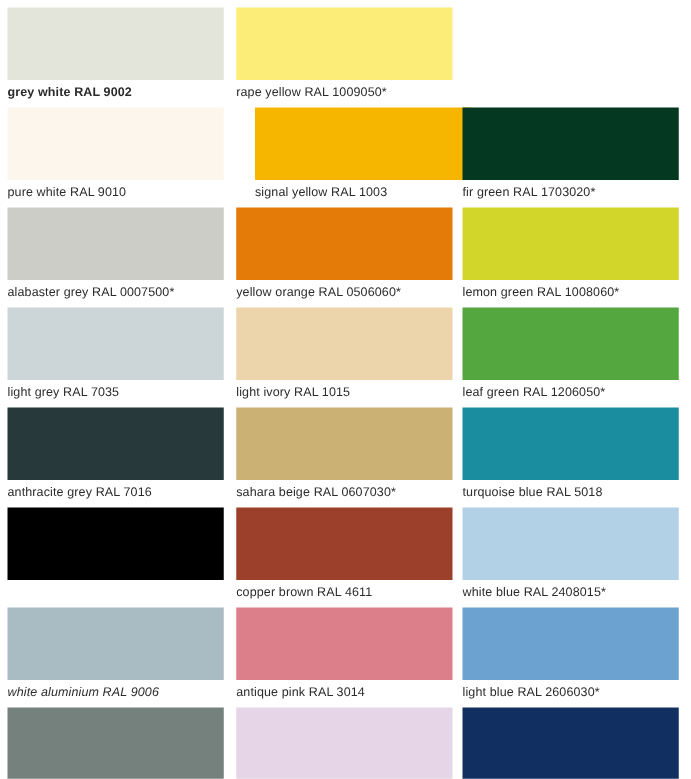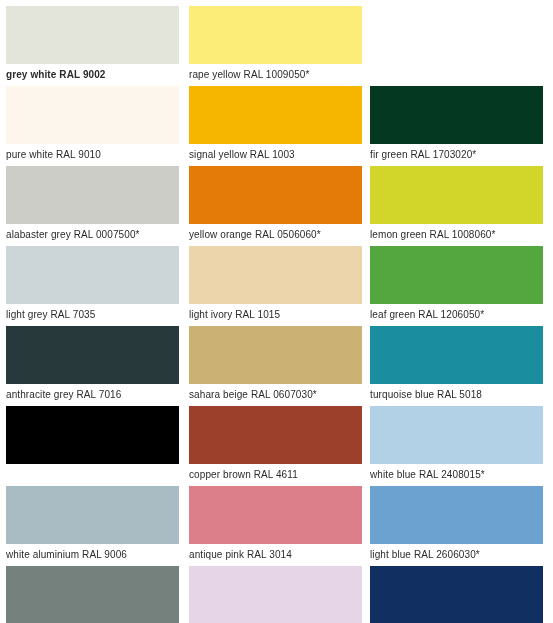--- a/index.html
+++ b/index.html
@@ -52,21 +52,21 @@
       <span class="swatch-label" style="width: 173px; height: 22px; line-height: 22px; color: rgb(43, 43, 43); font-weight: bold;">grey white RAL 9002</span>
     </div>
     <div class="swatch-cell" style="left: 189px; top: 6px; width: 173px;">
       <span class="swatch-chip" title="rape yellow RAL 1009050*" style="width: 173px; height: 58px; background: rgb(252, 237, 121);"></span>
       <span class="swatch-label" style="width: 173px; height: 22px; line-height: 22px; color: rgb(43, 43, 43);">rape yellow RAL 1009050*</span>
     </div>
     <div class="swatch-cell" style="left: 6px; top: 86px; width: 173px;">
       <span class="swatch-chip" title="pure white RAL 9010" style="width: 173px; height: 58px; background: rgb(253, 246, 236);"></span>
       <span class="swatch-label" style="width: 173px; height: 22px; line-height: 22px; color: rgb(43, 43, 43);">pure white RAL 9010</span>
     </div>
-    <div class="swatch-cell" style="left: 189px; top: 86px; width: 203px; border-radius: 15px;">
+    <div class="swatch-cell" style="left: 204px; top: 86px; width: 203px; border-radius: 15px;">
       <span class="swatch-chip" title="signal yellow RAL 1003" style="width: 173px; height: 58px; background: rgb(246, 182, 0);"></span>
       <span class="swatch-label" style="width: 173px; height: 22px; line-height: 22px; color: rgb(43, 43, 43);">signal yellow RAL 1003</span>
     </div>
     <div class="swatch-cell" style="left: 370px; top: 86px; width: 173px;">
       <span class="swatch-chip" title="fir green RAL 1703020*" style="width: 173px; height: 58px; background: rgb(4, 56, 32);"></span>
       <span class="swatch-label" style="width: 173px; height: 22px; line-height: 22px; color: rgb(43, 43, 43);">fir green RAL 1703020*</span>
     </div>
     <div class="swatch-cell" style="left: 6px; top: 166px; width: 173px;">
       <span class="swatch-chip" title="alabaster grey RAL 0007500*" style="width: 173px; height: 58px; background: rgb(204, 205, 198);"></span>
       <span class="swatch-label" style="width: 173px; height: 22px; line-height: 22px; color: rgb(43, 43, 43);">alabaster grey RAL 0007500*</span>
@@ -109,21 +109,21 @@
     <div class="swatch-cell" style="left: 189px; top: 406px; width: 173px;">
       <span class="swatch-chip" title="copper brown RAL 8004" style="width: 173px; height: 58px; background: rgb(157, 64, 43);"></span>
       <span class="swatch-label" style="width: 173px; height: 22px; line-height: 22px; color: rgb(43, 43, 43);">copper brown RAL 4611</span>
     </div>
     <div class="swatch-cell" style="left: 370px; top: 406px; width: 173px;">
       <span class="swatch-chip" title="white blue RAL 2408015*" style="width: 173px; height: 58px; background: rgb(179, 209, 230);"></span>
       <span class="swatch-label" style="width: 173px; height: 22px; line-height: 22px; color: rgb(43, 43, 43);">white blue RAL 2408015*</span>
     </div>
     <div class="swatch-cell" style="left: 6px; top: 486px; width: 173px;">
       <span class="swatch-chip" title="white aluminium RAL 9006" style="width: 173px; height: 58px; background: rgb(169, 187, 195);"></span>
-      <span class="swatch-label" style="width: 173px; height: 22px; line-height: 22px; color: rgb(43, 43, 43);">white aluminium RAL 9006</span>
+      <span class="swatch-label" style="width: 173px; height: 22px; line-height: 22px; color: rgb(43, 43, 43); font-style: italic;">white aluminium RAL 9006</span>
     </div>
     <div class="swatch-cell" style="left: 189px; top: 486px; width: 173px;">
       <span class="swatch-chip" title="antique pink RAL 3014" style="width: 173px; height: 58px; background: rgb(221, 127, 139);"></span>
       <span class="swatch-label" style="width: 173px; height: 22px; line-height: 22px; color: rgb(43, 43, 43);">antique pink RAL 3014</span>
     </div>
     <div class="swatch-cell" style="left: 370px; top: 486px; width: 173px;">
       <span class="swatch-chip" title="light blue RAL 2606030*" style="width: 173px; height: 58px; background: rgb(107, 162, 208);"></span>
       <span class="swatch-label" style="width: 173px; height: 22px; line-height: 22px; color: rgb(43, 43, 43);">light blue RAL 2606030*</span>
     </div>
     <div class="swatch-cell clipped" style="left: 6px; top: 566px; width: 173px;">

